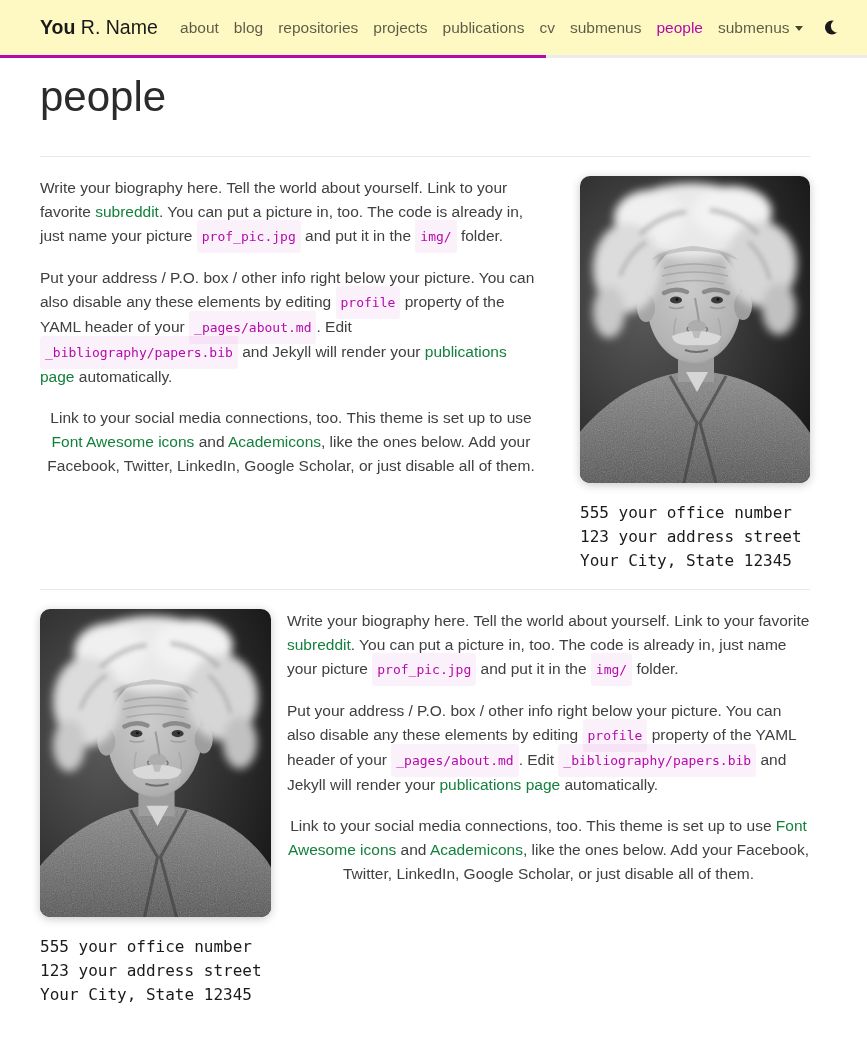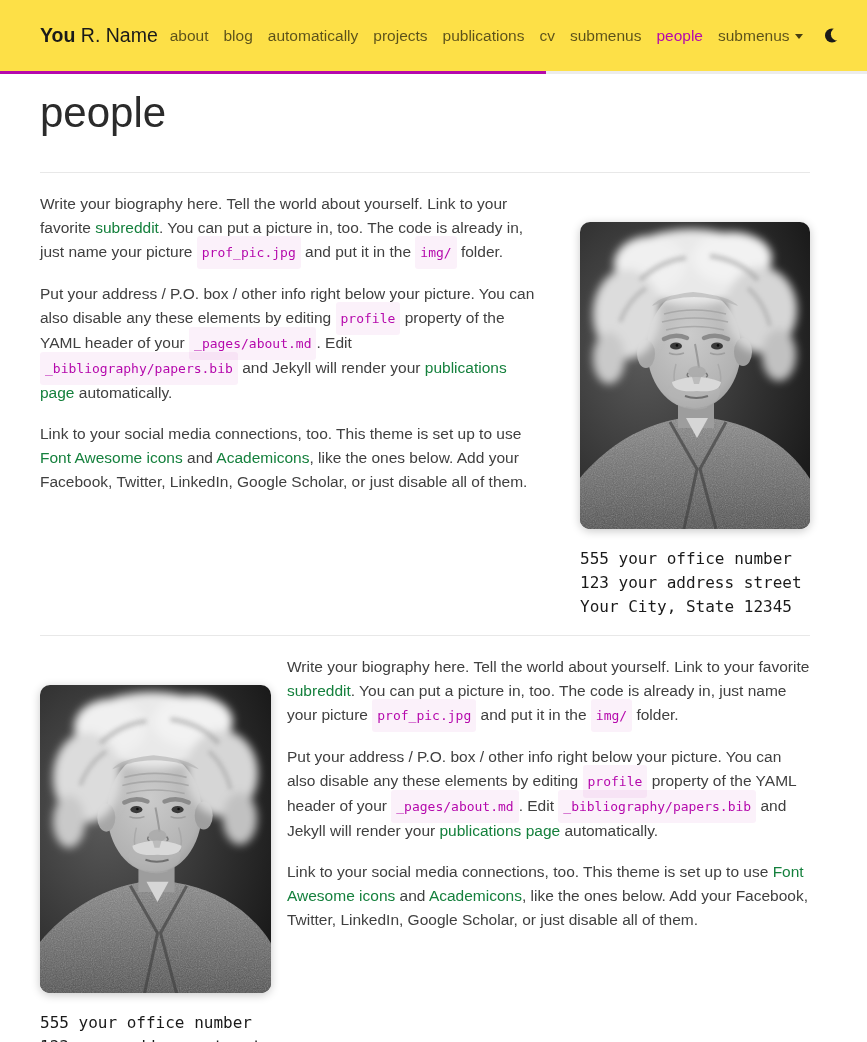--- a/index.html
+++ b/index.html
@@ -6,22 +6,22 @@
   html,body { margin:0; padding:0; background:#fff; }
   body {
     width:867px; height:1042px; overflow:hidden;
     font-family:"Liberation Sans", sans-serif;
     color:#404040;
     position:relative;
   }
 
   
   .navbar {
-    height:71px; display:flex; align-items:center;
-    padding:0 24px 0 40px; background:#fde047;
+    height:55px; display:flex; align-items:center;
+    padding:0 24px 0 40px; background:#fef9c3;
   }
   .brand {
     font-size:19.5px; color:#1a1a1a; text-decoration:none;
     margin-right:auto; white-space:nowrap;
   }
   .brand b { font-weight:bold; }
   .nav-links { display:flex; align-items:flex-start; }
   .nav-link {
     font-size:15.5px; color:rgba(0,0,0,.64); text-decoration:none;
     padding:0 7.5px; white-space:nowrap;
@@ -50,31 +50,31 @@
   .page-subtitle { font-size:13.5px; margin:9px 0 0; color:#404040; }
   hr.divider { border:none; border-top:1px solid #e8e8e8; margin:36px 0 0; }
   hr.divider.mid { margin:16px 0 0; }
 
   
   .profile-section { display:flex; margin-top:19px; align-items:flex-start; }
   .bio-col { flex:1 1 auto; }
   .bio-col.left { max-width:522px; padding-right:20px; }
   .bio-col.right { margin-left:16px; }
   .bio-p { font-size:15.5px; line-height:24px; margin:0 0 17px; color:#404040; }
-  .bio-p:last-child { margin-bottom:0; }
+  .bio-p:last-child { margin-bottom:0;text-align:center; }
 
   a.ilink { color:#15803d; text-decoration:none; }
   code.icode {
     font-family:"DejaVu Sans Mono", monospace;
     font-size:13px; color:#b509ac;
     background:rgba(181,9,172,0.06);
     padding:9px 5px; border-radius:3px; white-space:nowrap;
   }
 
-  .profile-col { flex:0 0 auto; width:231px;margin-top:30px; }
+  .profile-col { flex:0 0 auto; width:231px; }
   .profile-col.right-side { margin-left:auto; width:230px; }
   .portrait-wrap {
     width:100%; border-radius:10px; overflow:hidden;
     box-shadow:0 2px 10px rgba(0,0,0,.22); line-height:0;
   }
   .portrait-wrap svg { display:block; width:100%; height:auto; }
   .address { margin-top:18px; }
   .address-line {
     font-family:"DejaVu Sans Mono", monospace;
     font-size:16px; line-height:24px; color:#1a1a1a; white-space:nowrap;
@@ -171,21 +171,21 @@
       <path d="M106,185 Q116,189 127,185" stroke="#a8a8a8" stroke-width="1.4" fill="none" opacity=".7"></path>
     </g>
   </defs>
 </svg>
 
 <nav class="navbar">
   <a href="#" class="brand"><b>You</b>&nbsp;<span>R. Name</span></a>
   <div class="nav-links">
     <a href="#" class="nav-link">about</a>
     <a href="#" class="nav-link">blog</a>
-    <a href="#" class="nav-link">automatically</a>
+    <a href="#" class="nav-link">repositories</a>
     <a href="#" class="nav-link">projects</a>
     <a href="#" class="nav-link">publications</a>
     <a href="#" class="nav-link">cv</a>
     <a href="#" class="nav-link">submenus</a>
     <a href="#" class="nav-link active">people</a>
     <a href="#" class="nav-link"><span>submenus</span><span class="caret"></span></a>
   </div>
   <button class="theme-toggle">
     <svg width="17" height="17" viewBox="0 0 17 17">
       <defs>

